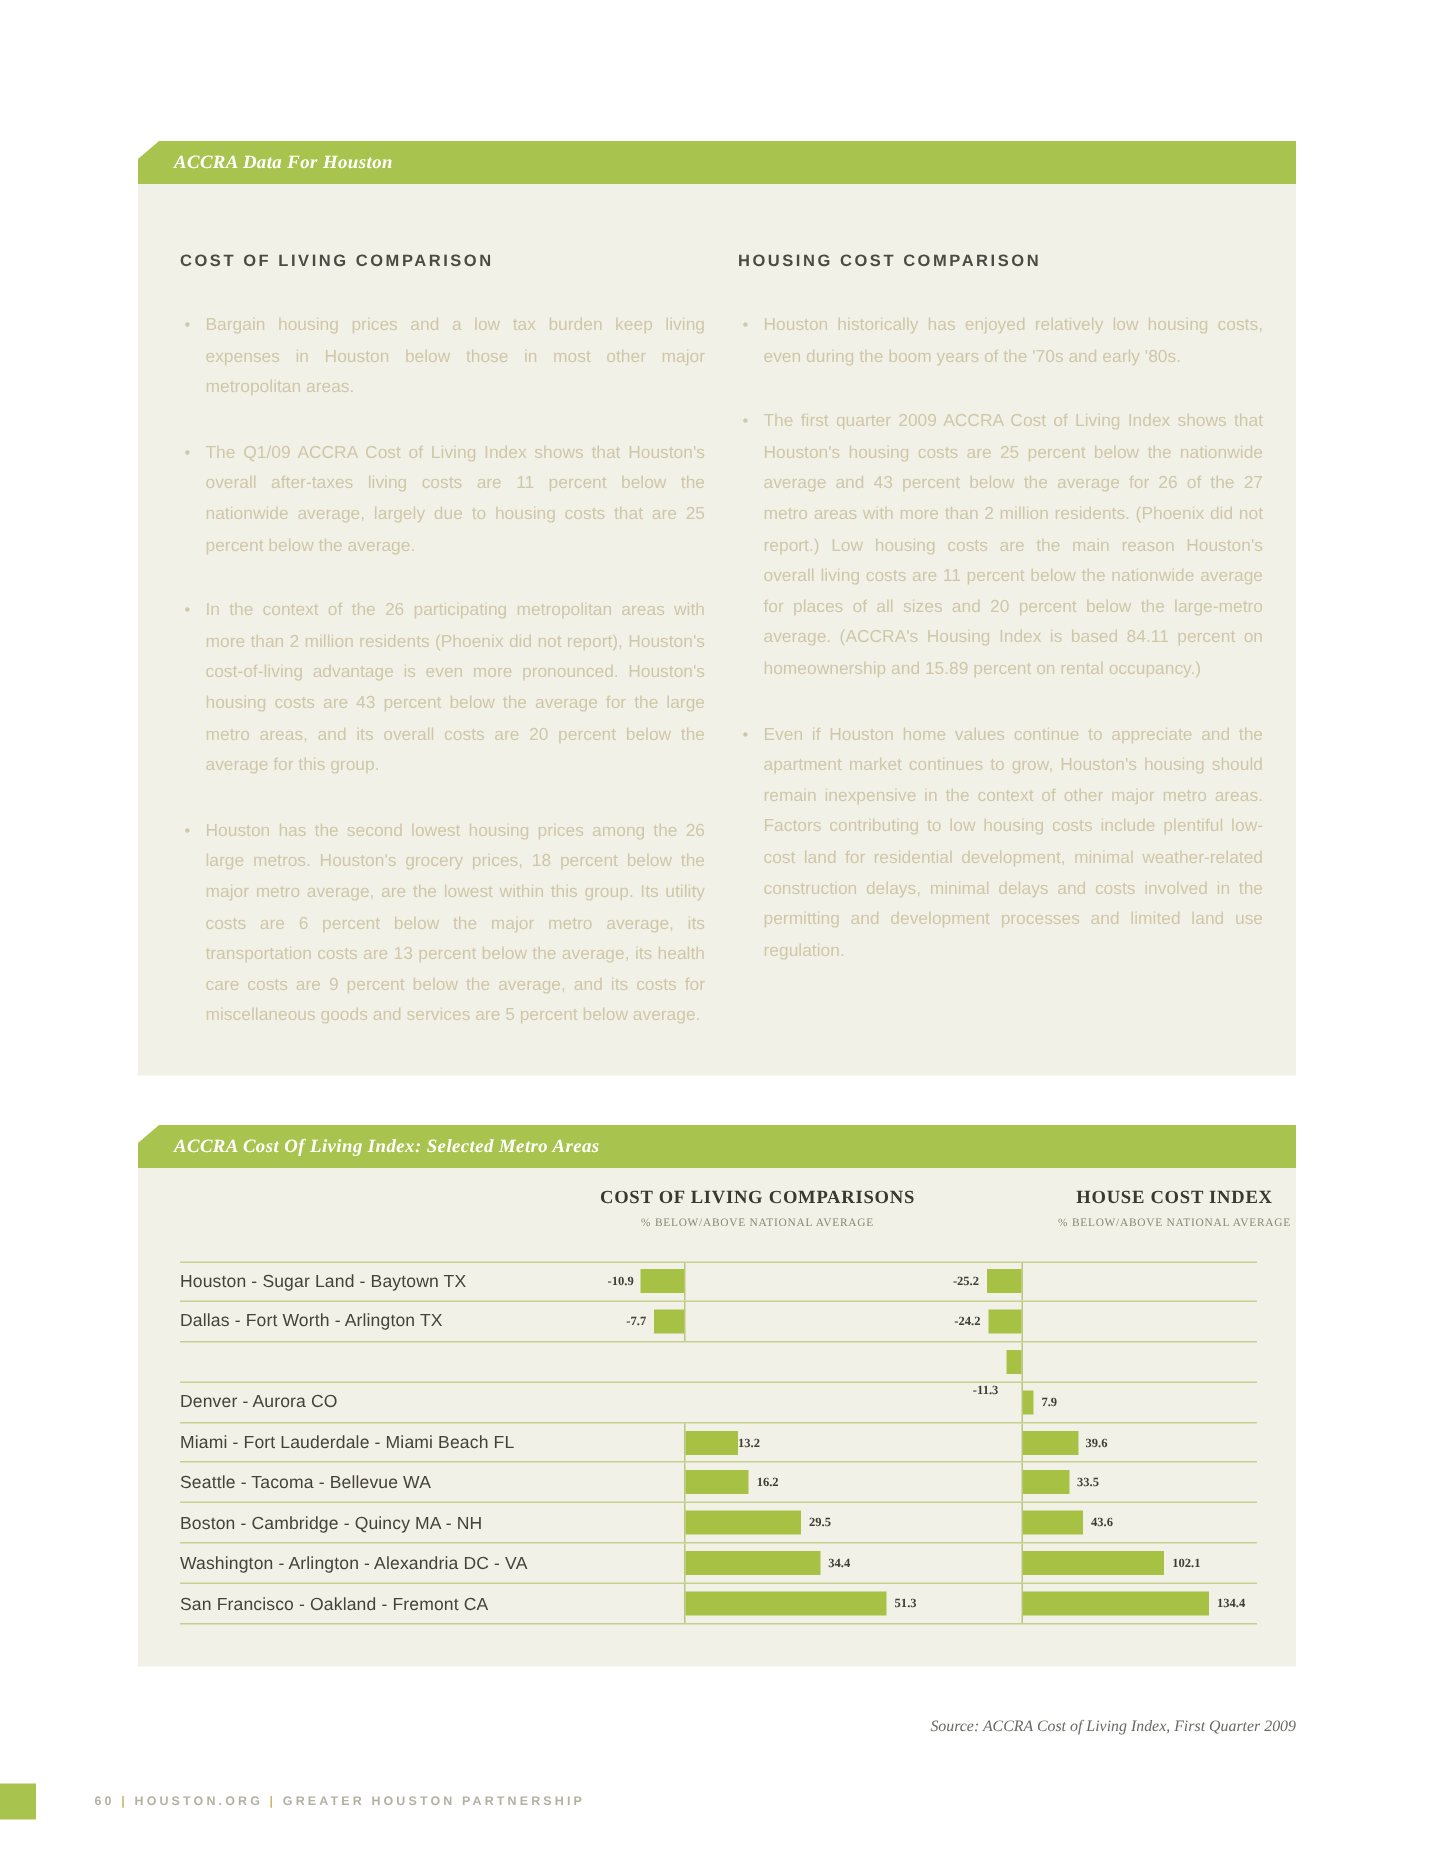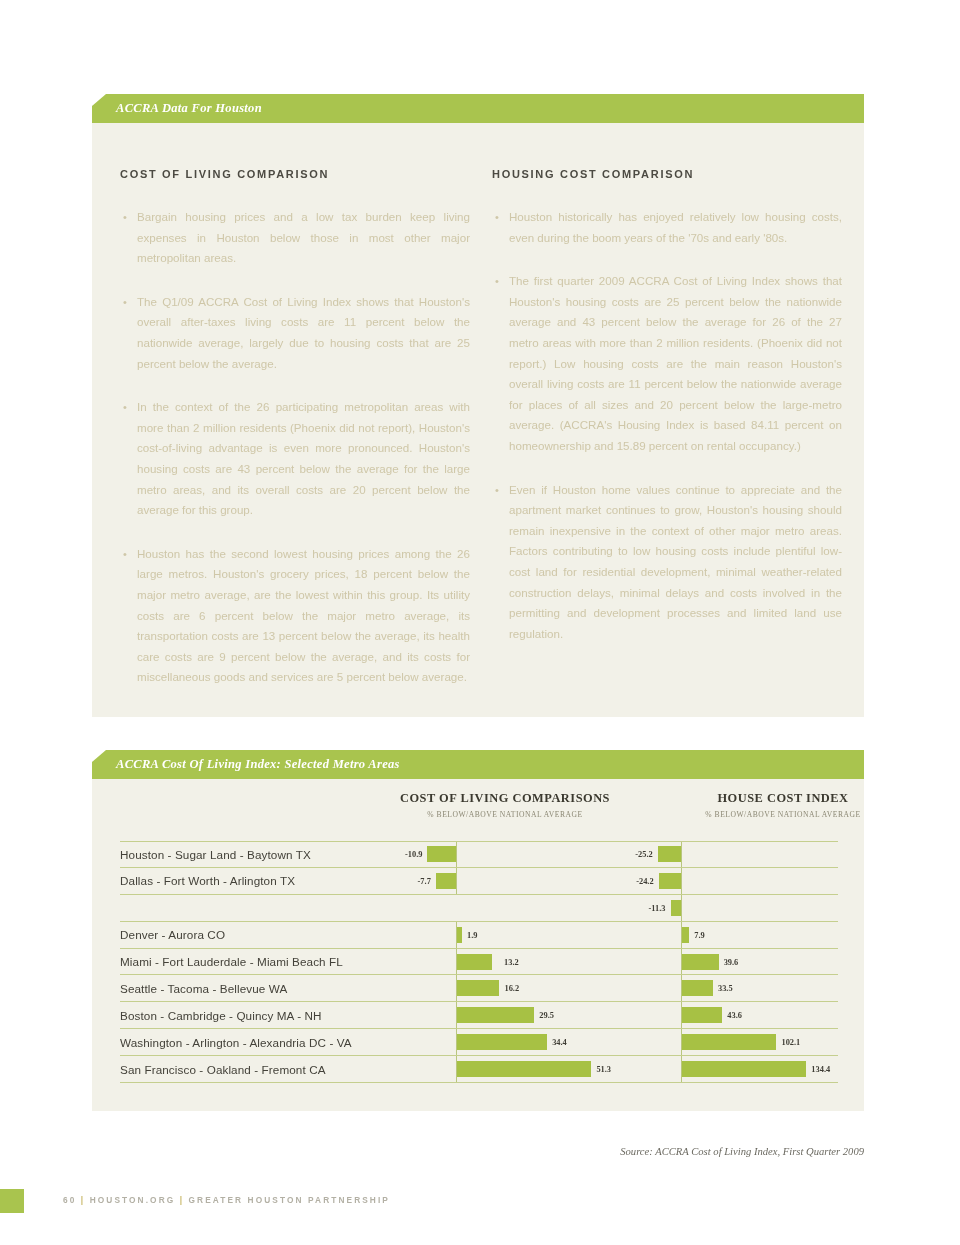--- a/index.html
+++ b/index.html
@@ -254,42 +254,37 @@
           <div class="bar-area area-col2">
             <div class="axis" style="left: 33px;"></div>
             <div class="bar" style="width: 22.385px; left: 10.615px;"></div>
             <div class="bar-val" style="right: 184.385px;">-24.2</div>
           </div>
         </div>
         <div class="row">
           <div class="bar-area area-col2">
             <div class="axis" style="left: 33px;"></div>
             <div class="bar" style="width: 10.4525px; left: 22.5475px;"></div>
-            <div class="bar-val" style="right: 172.452px;">-11.3</div>
+            <div class="bar-val" style="right: 172.452px; margin-top: 19px;">-11.3</div>
           </div>
         </div>
         <div class="row">
           <div class="row-label">Denver - Aurora CO</div>
-          <div class="bar-area area-col1">
-            <div class="axis" style="left: 78px;"></div>
-            <div class="bar" style="width: 4.978px; left: 79px;"></div>
-            <div class="bar-val" style="left: 88.978px;">1.9</div>
-          </div>
           <div class="bar-area area-col2">
             <div class="axis" style="left: 33px;"></div>
             <div class="bar" style="width: 7.3075px; left: 34px;"></div>
             <div class="bar-val" style="left: 46.3075px;">7.9</div>
           </div>
         </div>
         <div class="row">
           <div class="row-label">Miami - Fort Lauderdale - Miami Beach FL</div>
           <div class="bar-area area-col1">
             <div class="axis" style="left: 78px;"></div>
             <div class="bar" style="width: 34.584px; left: 79px;"></div>
-            <div class="bar-val" style="left: 126px; font-family: Liberation Serif, serif;">13.2</div>
+            <div class="bar-val" style="left: 114px; font-family: Liberation Serif, serif;">13.2</div>
           </div>
           <div class="bar-area area-col2">
             <div class="axis" style="left: 33px;"></div>
             <div class="bar" style="width: 36.63px; left: 34px;"></div>
             <div class="bar-val" style="left: 75.63px;">39.6</div>
           </div>
         </div>
         <div class="row">
           <div class="row-label">Seattle - Tacoma - Bellevue WA</div>
           <div class="bar-area area-col1">

